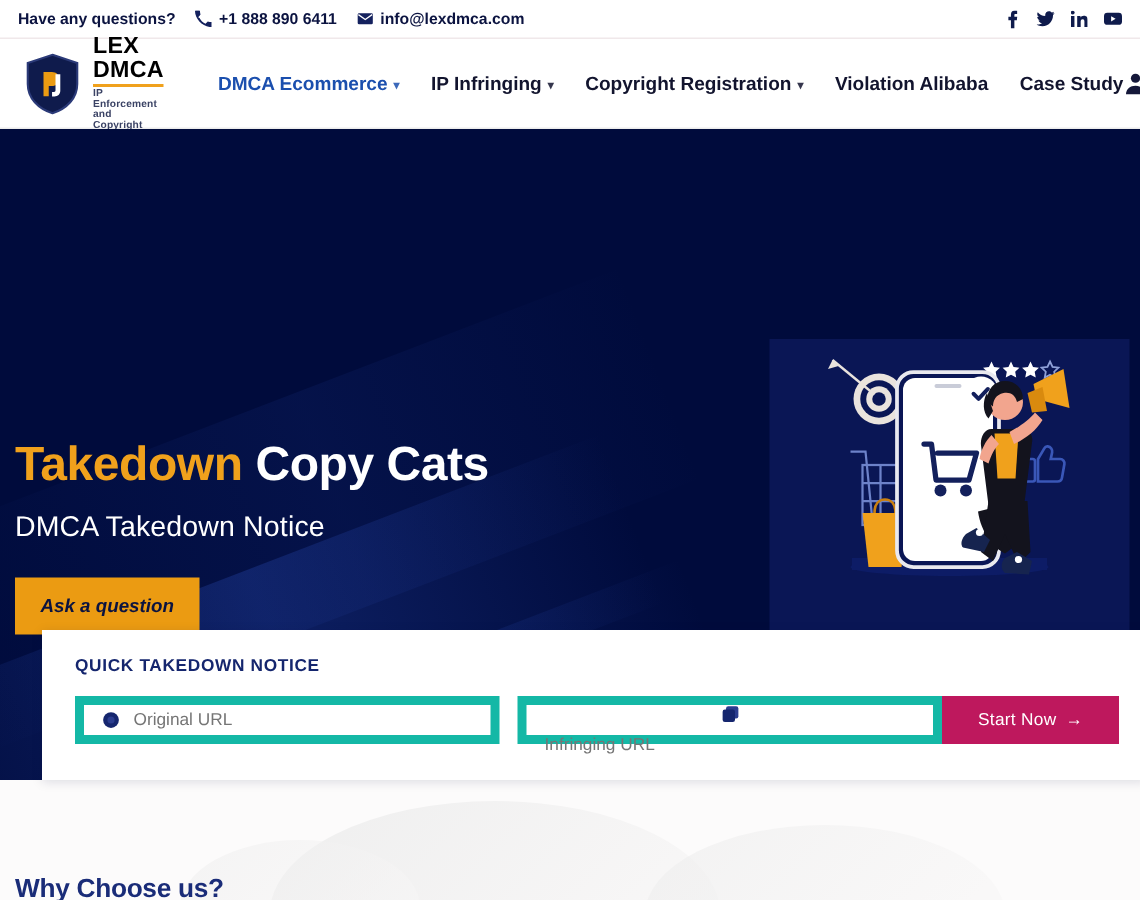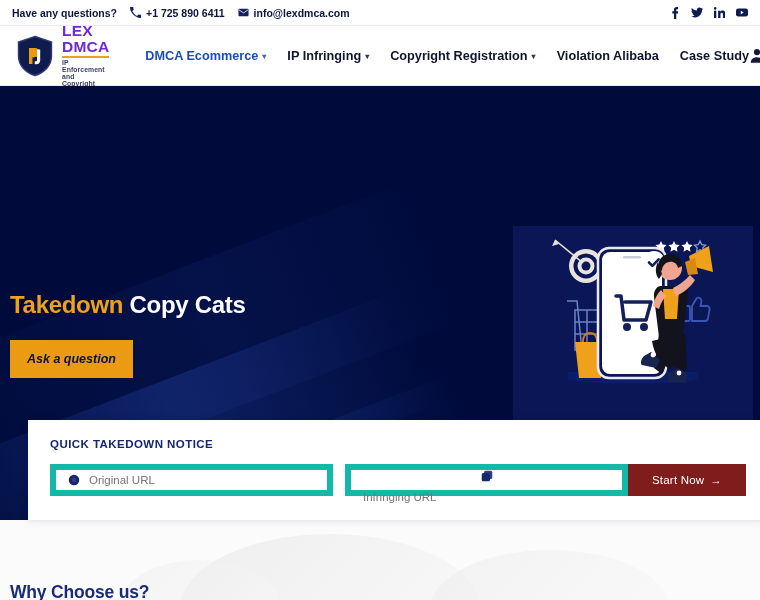--- a/index.html
+++ b/index.html
@@ -31,21 +31,21 @@
   .navbar {
     height: 60px; width: 100%;
     background: #ffffff;
     display: flex; align-items: center;
     padding: 0 14px 0 16px;
     border-bottom: 1px solid #ececec;
   }
   .logo { display: flex; align-items: center; gap: 8px; }
   .shield { width: 38px; height: 42px; flex: none; }
   .logo-txt { display: flex; flex-direction: column; line-height: 1; }
-  .logo-title { font-size: 15.5px; font-weight: 700; color: #6d28d9;
+  .logo-title { font-size: 15.5px; font-weight: 700; color: #000000;
                 letter-spacing: .2px; }
   .logo-rule { height: 2px; background: #f0a11c; margin: 2px 0 2px 0; }
   .logo-sub { font-size: 6.8px; font-weight: 700; color: #3a4264;
               letter-spacing: .1px; }
 
   .nav-items { display: flex; align-items: center; gap: 21px; margin-left: 36px; }
   .nav-item {
     font-size: 12.7px; font-weight: 700; color: #12142e;
     display: flex; align-items: center; gap: 4px;
     cursor: pointer; white-space: nowrap;
@@ -65,21 +65,21 @@
     position: absolute; background: linear-gradient(90deg,
       rgba(40,72,170,0) 0%, rgba(45,80,190,.30) 55%, rgba(40,72,170,0) 100%);
     transform: rotate(-21deg); pointer-events: none;
   }
   .s1 { width: 560px; height: 120px; left: -120px; top: 300px; }
   .s2 { width: 420px; height: 70px;  left:  60px; top: 360px; opacity: .75; }
   .s3 { width: 520px; height: 150px; left: -60px; top: 180px; opacity: .35; }
 
   .hero-copy { position: absolute; left: 10px; top: 206px; }
   .hero-h1 {
-    font-size: 24px; font-weight: 700; letter-spacing: -.3px;
+    font-size: 32px; font-weight: 700; letter-spacing: -.3px;
     line-height: 1.1; color: #f0a11c;
   }
   .hero-h1 .w2 { color: #ffffff; }
   .hero-sub {
     margin-top: 14px; font-size: 19px; color: #ffffff; font-weight: 400;
     letter-spacing: .1px;
   }
   .hero-btn {
     margin-top: 22px; display: inline-block;
     background: #eb9b12; color: #0b1340;
@@ -124,21 +124,21 @@
     border: 6px solid #14b8a6; background: #fff;
     height: 32px; padding: 0 12px; flex: 1;
   }
   .field + .field { margin-left: 12px; flex-direction: column; }
   .field-ico { display: flex; color: #15266e; flex: none; }
   .field-txt {
     font-size: 11.5px; color: #4a4d5e; background: none; border: none;
     outline: none; width: 100%; font-family: inherit;
   }
   .start-btn {
-    width: 118px; height: 32px; background: #7f1d1d; color: #ffffff;
+    width: 118px; height: 32px; background: #be185d; color: #ffffff;
     font-size: 11.5px; border: none; cursor: pointer; font-family: inherit;
     display: flex; align-items: center; justify-content: center; gap: 6px;
     flex: none; letter-spacing: .2px;
   }
 
   
   .why {
     position: absolute; left: 0; top: 520px; width: 760px; height: 80px;
     background: #fcfbfb; overflow: hidden;
   }
@@ -163,21 +163,21 @@
   <div class="topbar-left">
     <span class="tb-item">
       <span>Have any questions?</span>
     </span>
     <span class="tb-item">
       <span class="tb-ico">
         <svg width="11" height="11" viewBox="0 0 24 24" fill="#14215e">
             <path d="M6.6 10.8c1.9 3.7 5 6.7 8.7 8.6l2.9-2.9c.4-.4.9-.5 1.3-.3 1.4.5 2.9.7 4.5.7.7 0 1.2.6 1.2 1.2V23c0 .7-.6 1.2-1.2 1.2C11.6 24.2 0 12.6 0 .8 0 .1.6-.4 1.2-.4H6c.7 0 1.2.6 1.2 1.2 0 1.5.3 3 .7 4.5.1.5 0 .9-.3 1.3l-3 3.2z"></path>
           </svg>
       </span>
-      <span>+1 725 890 6411</span>
+      <span>+1 888 890 6411</span>
     </span>
     <span class="tb-item">
       <span class="tb-ico">
         <svg width="11" height="11" viewBox="0 0 24 24" fill="#14215e">
             <rect x="1" y="4" width="22" height="16" rx="2"></rect>
             <path d="M2 6l10 7 10-7" stroke="#fff" stroke-width="1.8" fill="none"></path>
           </svg>
       </span>
       <span>info@lexdmca.com</span>
     </span>
@@ -259,20 +259,21 @@
 
 <div class="hero">
   <div class="hero-streak s3"></div>
   <div class="hero-streak s1"></div>
   <div class="hero-streak s2"></div>
 
   <div class="hero-copy">
     <div class="hero-h1">
       <span>Takedown </span><span class="w2">Copy Cats</span>
     </div>
+    <div class="hero-sub">DMCA Takedown Notice</div>
     <button class="hero-btn">Ask a question</button>
   </div>
 
   <div class="hero-card">
     <div class="card-art">
       <svg width="240" height="190" viewBox="0 0 240 190">
 
         <ellipse cx="120" cy="152" rx="66" ry="6" fill="#0d1c66"></ellipse>
         <rect x="55" y="146" width="130" height="8" fill="#0d1c66"></rect>
 

